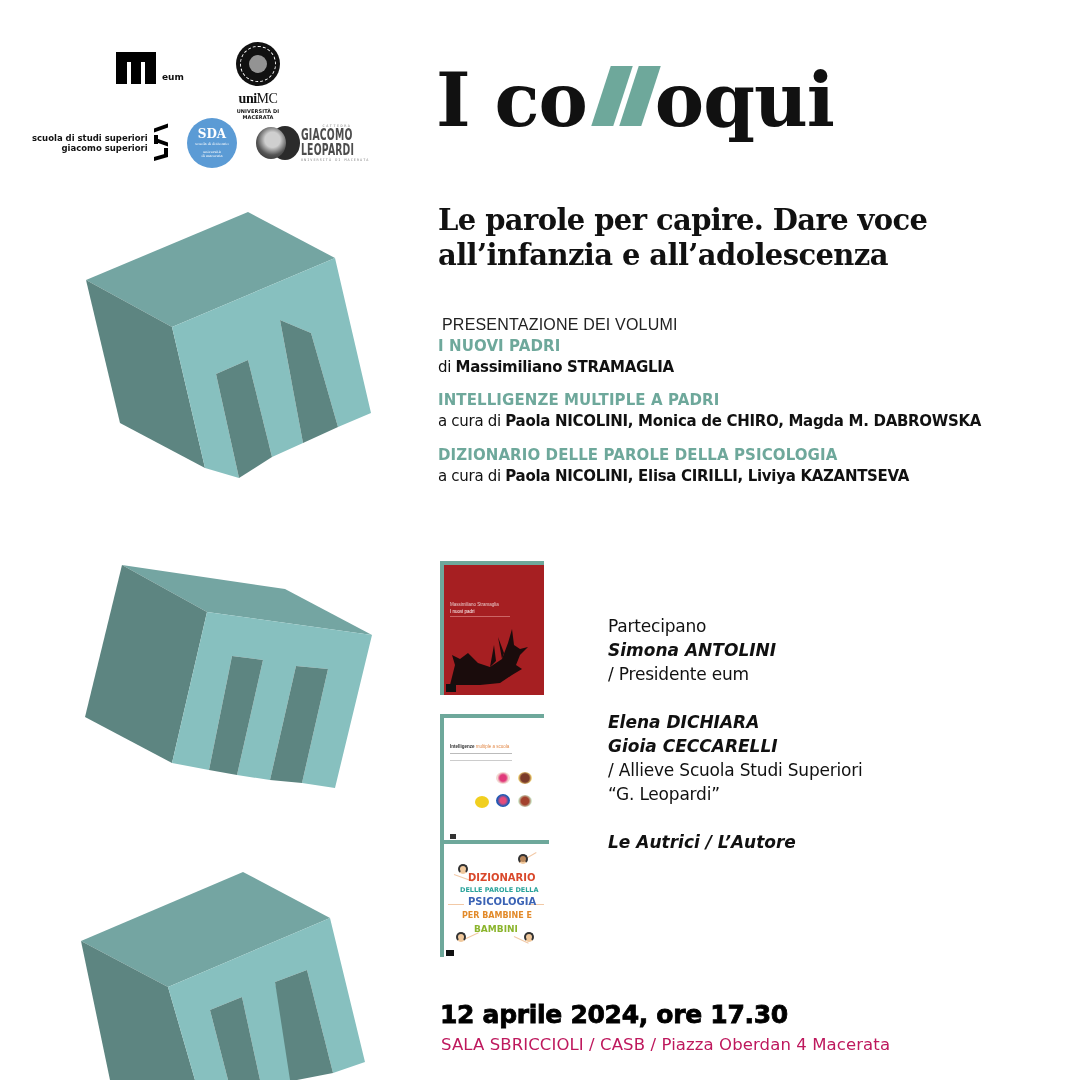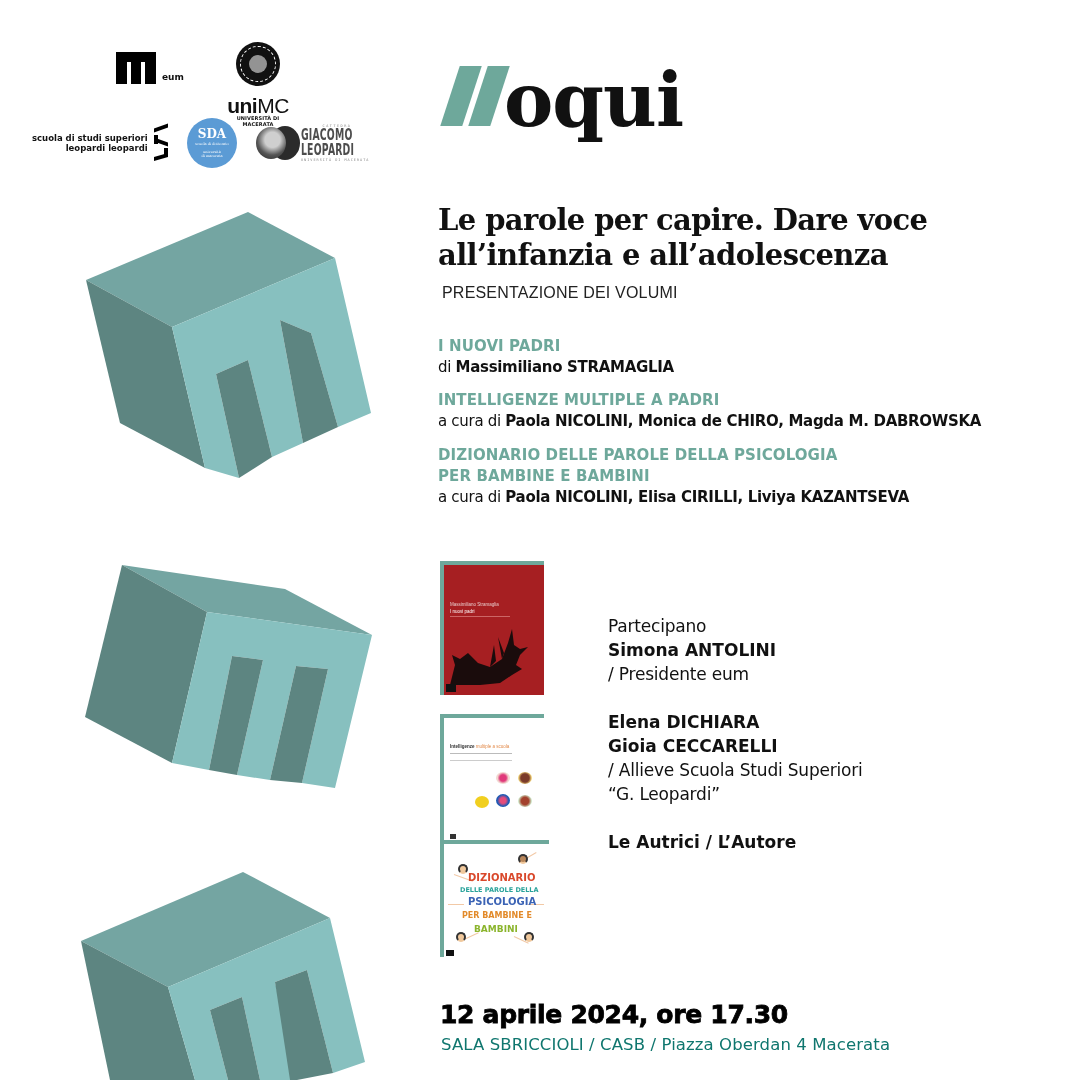--- a/index.html
+++ b/index.html
@@ -11,21 +11,21 @@
   
   .logo-eum { left: 116px; top: 52px; display: flex; align-items: flex-end; gap: 6px; }
   .eum-mark { width: 40px; height: 32px; position: relative; }
   .eum-mark span { position: absolute; top: 0; background: #000; height: 32px; }
   .eum-text { font-family: "DejaVu Sans", sans-serif; font-weight: bold; font-size: 9px; line-height: 9px; margin-bottom: 2px; }
 
   .logo-unimc { left: 222px; top: 42px; width: 72px; text-align: center; }
   .seal { width: 44px; height: 44px; border-radius: 50%; background: #111; margin: 0 auto; position: relative; }
   .seal::before { content: ""; position: absolute; inset: 4px; border-radius: 50%; border: 1.5px dashed #fff; }
   .seal::after { content: ""; position: absolute; inset: 13px; border-radius: 50%; background: #fff; opacity: .55; }
-  .unimc-word { font-family: Liberation Sans, sans-serif; font-size: 21px; line-height: 19px; margin-top: 10px; letter-spacing: -0.5px; }
+  .unimc-word { font-family: Liberation Serif, serif; font-size: 14px; line-height: 19px; margin-top: 3px; letter-spacing: -0.5px; }
   .unimc-word b { font-weight: 900; }
   .unimc-word span { font-weight: normal; }
   .unimc-sub { font-family: "DejaVu Sans", sans-serif; font-size: 5px; font-weight: bold; letter-spacing: 0.1px; }
 
   .logo-sssgl { left: 32px; top: 126px; display: flex; align-items: center; gap: 6px; }
   .sssgl-text { text-align: right; font-family: "DejaVu Sans", sans-serif; font-weight: bold; font-size: 8.5px; line-height: 10px; }
   .sssgl-mark { width: 14px; height: 34px; position: relative; }
   .sssgl-mark i { position: absolute; left: 0; width: 14px; height: 4px; background: #000; }
 
   .logo-sda { left: 187px; top: 118px; width: 50px; height: 50px; border-radius: 50%; background: #5b9bd5; color: #fff; text-align: center; }
@@ -41,21 +41,21 @@
   .leo-name { font-family: "DejaVu Sans", sans-serif; font-weight: bold; font-size: 15px; line-height: 15px; transform: scaleX(0.62); transform-origin: left; width: 110px; letter-spacing: 0.3px; color: #4d4d4d; }
   .leo-sub { font-size: 3.5px; letter-spacing: 1px; color: #888; }
 
   
   .masthead { left: 436px; top: 56px; font-family: "DejaVu Serif", serif; font-weight: bold; font-size: 74px; line-height: 88px; letter-spacing: -1px; color: #111; white-space: nowrap; display: flex; align-items: baseline; }
   .masthead .slashes { display: inline-block; width: 64px; height: 60px; position: relative; margin: 0 2px; }
   .masthead .slashes i { position: absolute; top: 0; width: 22px; height: 60px; background: #6ea89b; transform: skewX(-18deg); }
 
   
   .title { left: 438px; top: 203px; width: 620px; font-family: "DejaVu Serif", serif; font-weight: bold; font-size: 29px; line-height: 35px; letter-spacing: -0.6px; color: #111; }
-  .subtitle { left: 442px; top: 284px; font-family: "Liberation Sans", sans-serif; font-size: 16px; letter-spacing: 0.2px; color: #222; }
+  .subtitle { left: 442px; top: 316px; font-family: "Liberation Sans", sans-serif; font-size: 16px; letter-spacing: 0.2px; color: #222; }
 
   .books-list { left: 438px; top: 336px; width: 640px; font-family: "DejaVu Sans", sans-serif; }
   .book { margin-bottom: 14px; }
   .book-title { color: #6ea89b; font-weight: bold; font-size: 15px; line-height: 21px; letter-spacing: 0.1px; }
   .book-by { font-size: 15px; line-height: 21px; color: #111; white-space: nowrap; letter-spacing: -0.3px; }
   .book-by b { font-weight: bold; }
 
   
   .cover { position: absolute; }
   .cover .frame-top { position: absolute; left: 0; top: 0; right: 0; height: 4px; background: #6ea89b; }
@@ -78,27 +78,27 @@
 
   .cover-3 { left: 440px; top: 840px; width: 109px; height: 117px; }
   .cover-3 .page { position: absolute; left: 4px; top: 4px; right: 0; bottom: 0; background: #fff; }
   .cover-3 .ray { position: absolute; height: 1px; background: #f2c9a6; transform-origin: left center; }
   .cover-3 .word { position: absolute; font-family: "DejaVu Sans", sans-serif; font-weight: bold; white-space: nowrap; }
   .cover-3 .kid { position: absolute; width: 10px; height: 10px; border-radius: 50%; background: #f0c89c; border: 2px solid #333; border-bottom-color: #f0c89c; }
   .cover-3 .c-logo { position: absolute; left: 2px; bottom: 1px; width: 8px; height: 6px; background: #111; }
 
   
   .participants { left: 608px; top: 614px; width: 360px; font-family: "DejaVu Sans", sans-serif; font-size: 17px; line-height: 24px; color: #111; }
-  .participants .bold { font-weight: bold; }
+  .participants .bold { font-weight: bold; font-style: italic; }
   .participants .gap { height: 24px; }
   .participants .normal { letter-spacing: -0.2px; }
 
   
   .date { left: 440px; top: 1000px; font-family: "DejaVu Sans", sans-serif; font-weight: 900; font-size: 25px; letter-spacing: -0.3px; color: #000; -webkit-text-stroke: 0.8px #000; }
-  .venue { left: 441px; top: 1035px; font-family: "DejaVu Sans", sans-serif; font-size: 16.5px; letter-spacing: 0.1px; color: #0f766e; }
+  .venue { left: 441px; top: 1035px; font-family: "DejaVu Sans", sans-serif; font-size: 16.5px; letter-spacing: 0.1px; color: #be185d; }
 
   svg.mblocks { position: absolute; left: 0; top: 0; }
 </style>
 </head>
 <body>
 
 <svg class="mblocks" width="400" height="1080" viewBox="0 0 400 1080">
 
   <g>
     <polygon points="86,280 248,212 335,258 172,327" fill="#74a5a2"></polygon>
@@ -137,21 +137,21 @@
 
 <div class="abs logo-unimc">
   <div class="seal"></div>
   <div class="unimc-word"><b>uni</b><span>MC</span></div>
   <div class="unimc-sub">UNIVERSITÀ DI MACERATA</div>
 </div>
 
 <div class="abs logo-sssgl">
   <div class="sssgl-text">
     <div>scuola di studi superiori</div>
-    <div>leopardi leopardi</div>
+    <div>giacomo superiori</div>
   </div>
   <div class="sssgl-mark">
     <i style="top:0;transform:skewY(-20deg)"></i>
     <i style="top:9px;height:9px;width:4px;left:0"></i>
     <i style="top:14px;transform:skewY(20deg)"></i>
     <i style="top:22px;height:8px;width:4px;left:10px"></i>
     <i style="top:29px;transform:skewY(-15deg)"></i>
   </div>
 </div>
 
@@ -169,20 +169,21 @@
   </div>
   <div class="leo-words" style="width:72px">
     <div class="leo-top">CATTEDRA</div>
     <div class="leo-name">GIACOMO</div>
     <div class="leo-name">LEOPARDI</div>
     <div class="leo-sub">UNIVERSITÀ DI MACERATA</div>
   </div>
 </div>
 
 <div class="abs masthead">
+  <span>I co</span>
   <span class="slashes">
     <i style="left:12px"></i>
       <i style="left:40px"></i>
   </span>
   <span>oqui</span>
 </div>
 
 <div class="abs title">
   <div>Le parole per capire. Dare voce</div>
   <div>all’infanzia e all’adolescenza</div>
@@ -193,21 +194,20 @@
   <div class="book">
     <div class="book-title">I NUOVI PADRI</div>
     <div class="book-by"><span>di</span> <b>Massimiliano STRAMAGLIA</b></div>
   </div>
   <div class="book" style="margin-top:-2px">
     <div class="book-title">INTELLIGENZE MULTIPLE A PADRI</div>
     <div class="book-by"><span>a cura di</span> <b>Paola NICOLINI, Monica de CHIRO, Magda M. DABROWSKA</b></div>
   </div>
   <div class="book" style="margin-top:-1px">
     <div class="book-title">DIZIONARIO DELLE PAROLE DELLA PSICOLOGIA</div>
-    <div class="book-title">PER BAMBINE E BAMBINI</div>
     <div class="book-by"><span>a cura di</span> <b>Paola NICOLINI, Elisa CIRILLI, Liviya KAZANTSEVA</b></div>
   </div>
 </div>
 
 <div class="cover cover-1">
   <div class="page">
     <div class="c-author">Massimiliano Stramaglia</div>
     <div class="c-title">I nuovi padri</div>
     <div class="c-line"></div>
     <svg class="tree" viewBox="0 0 80 60">

